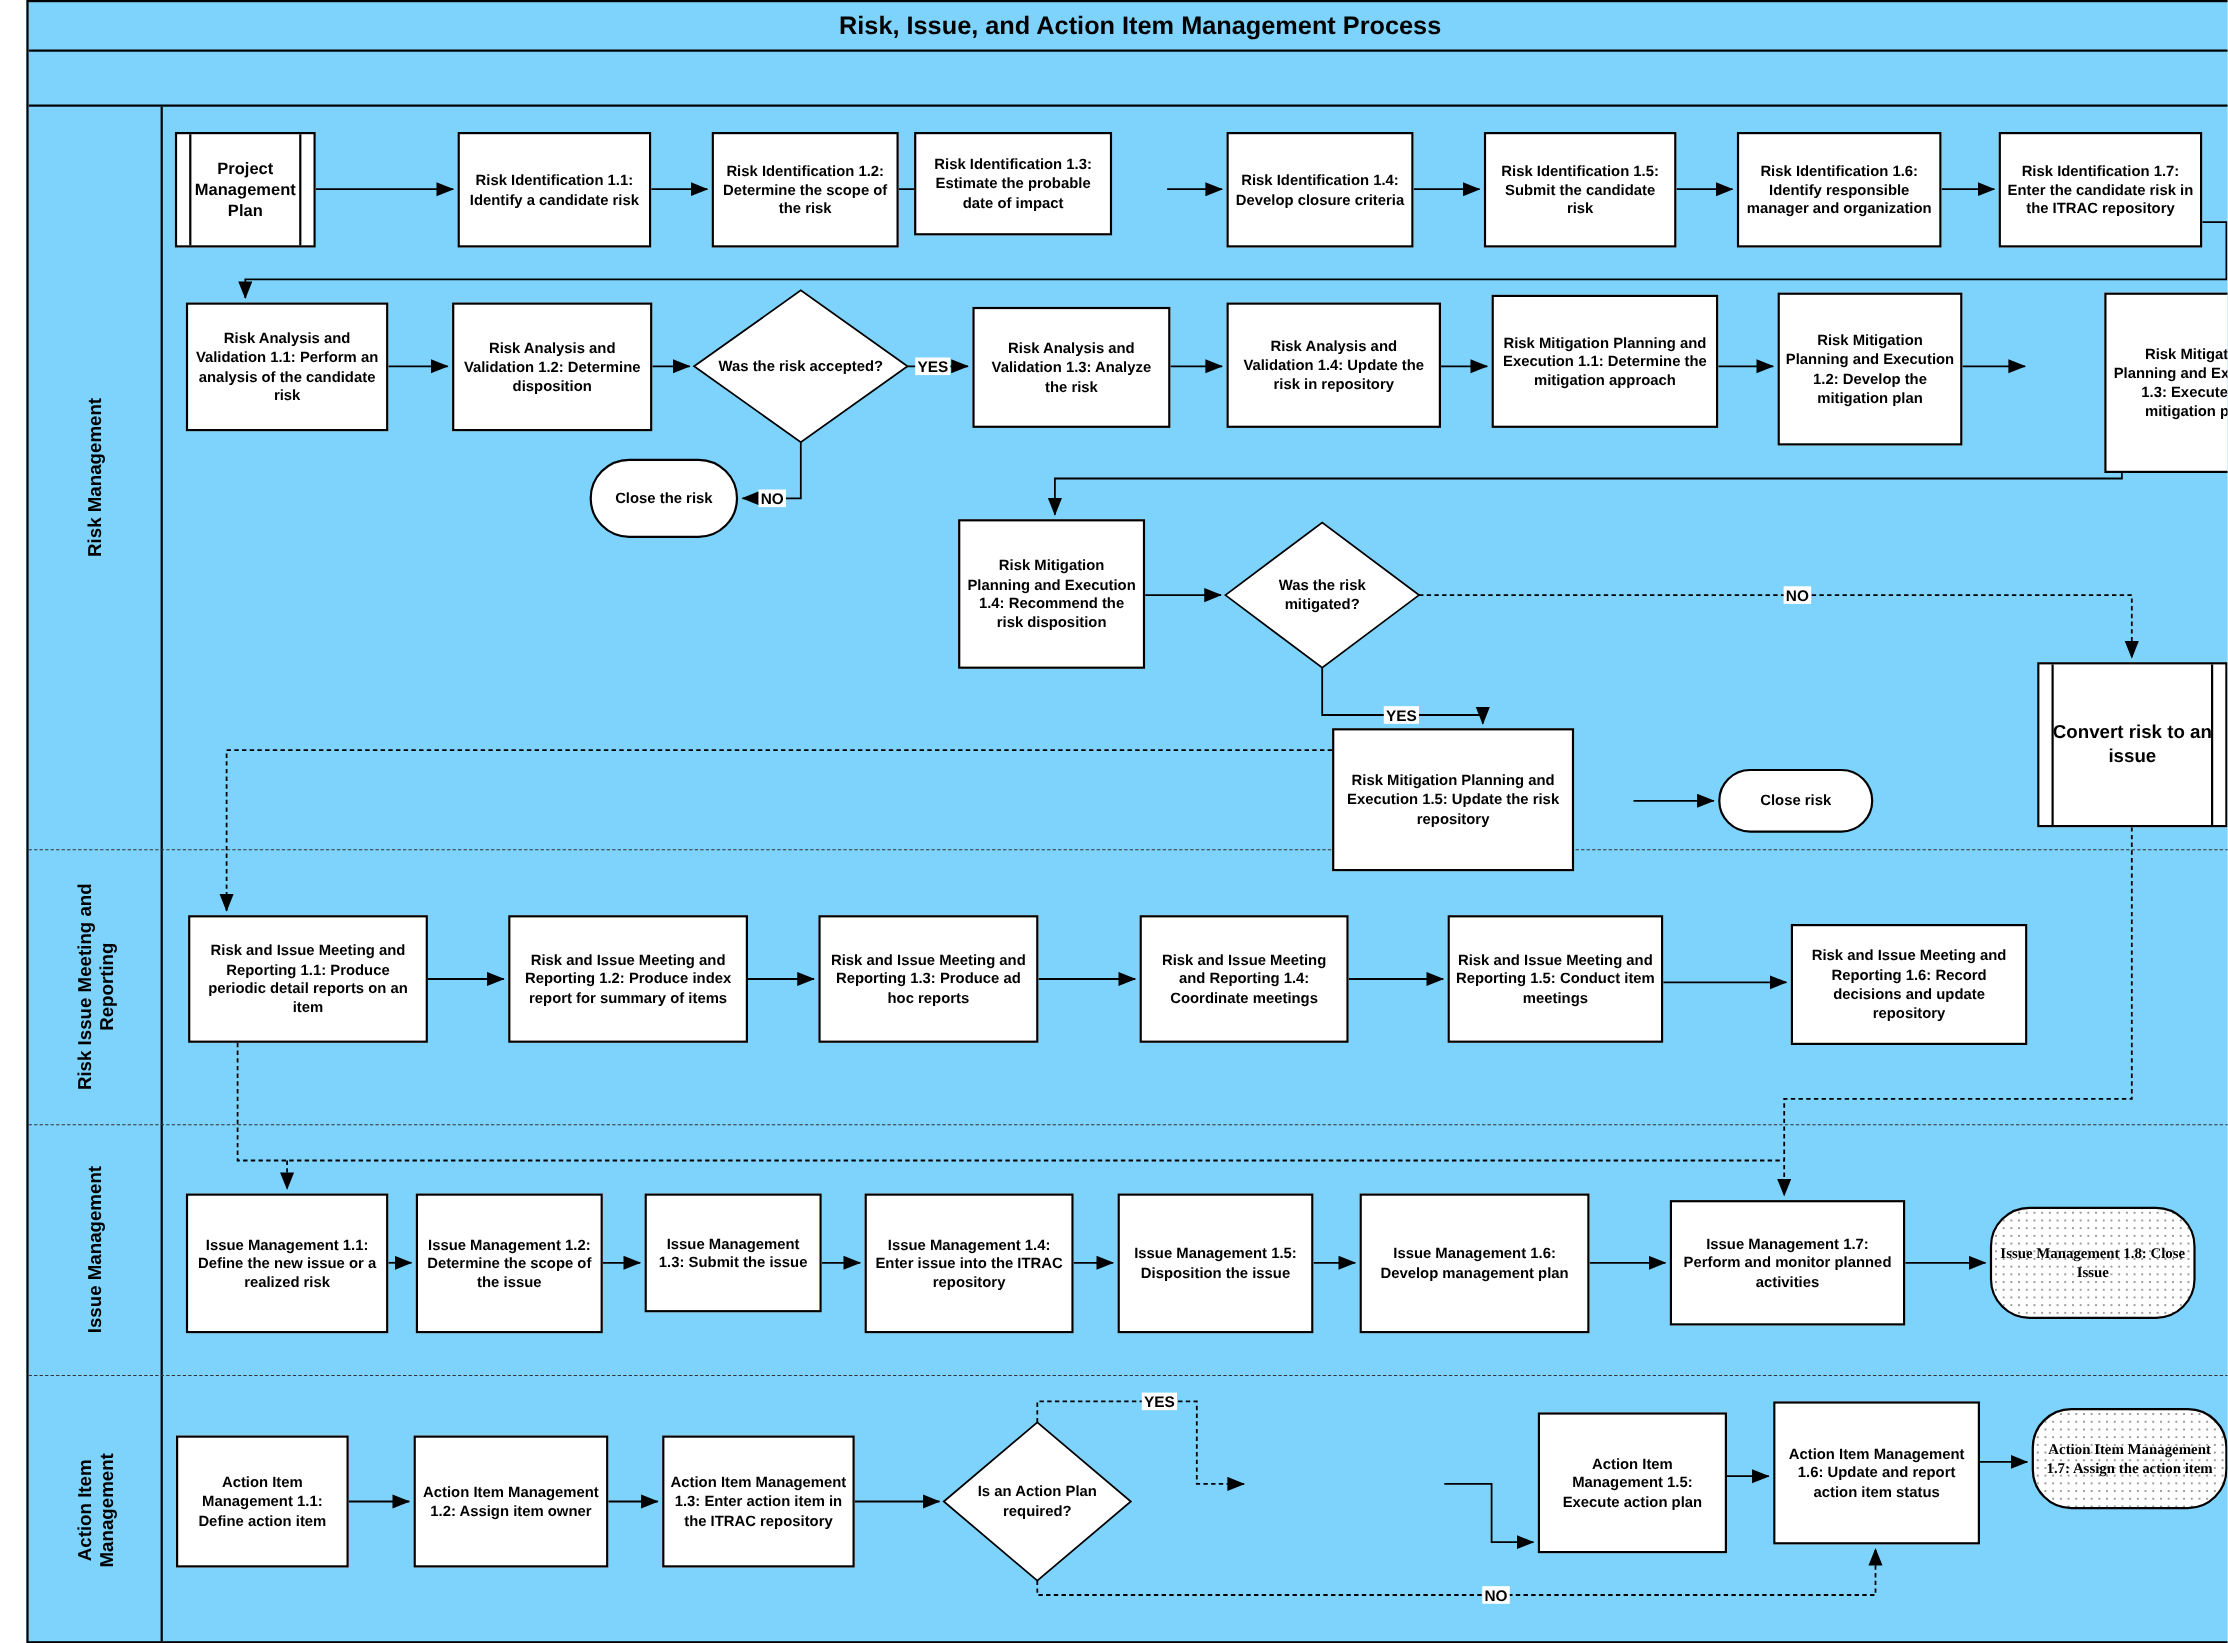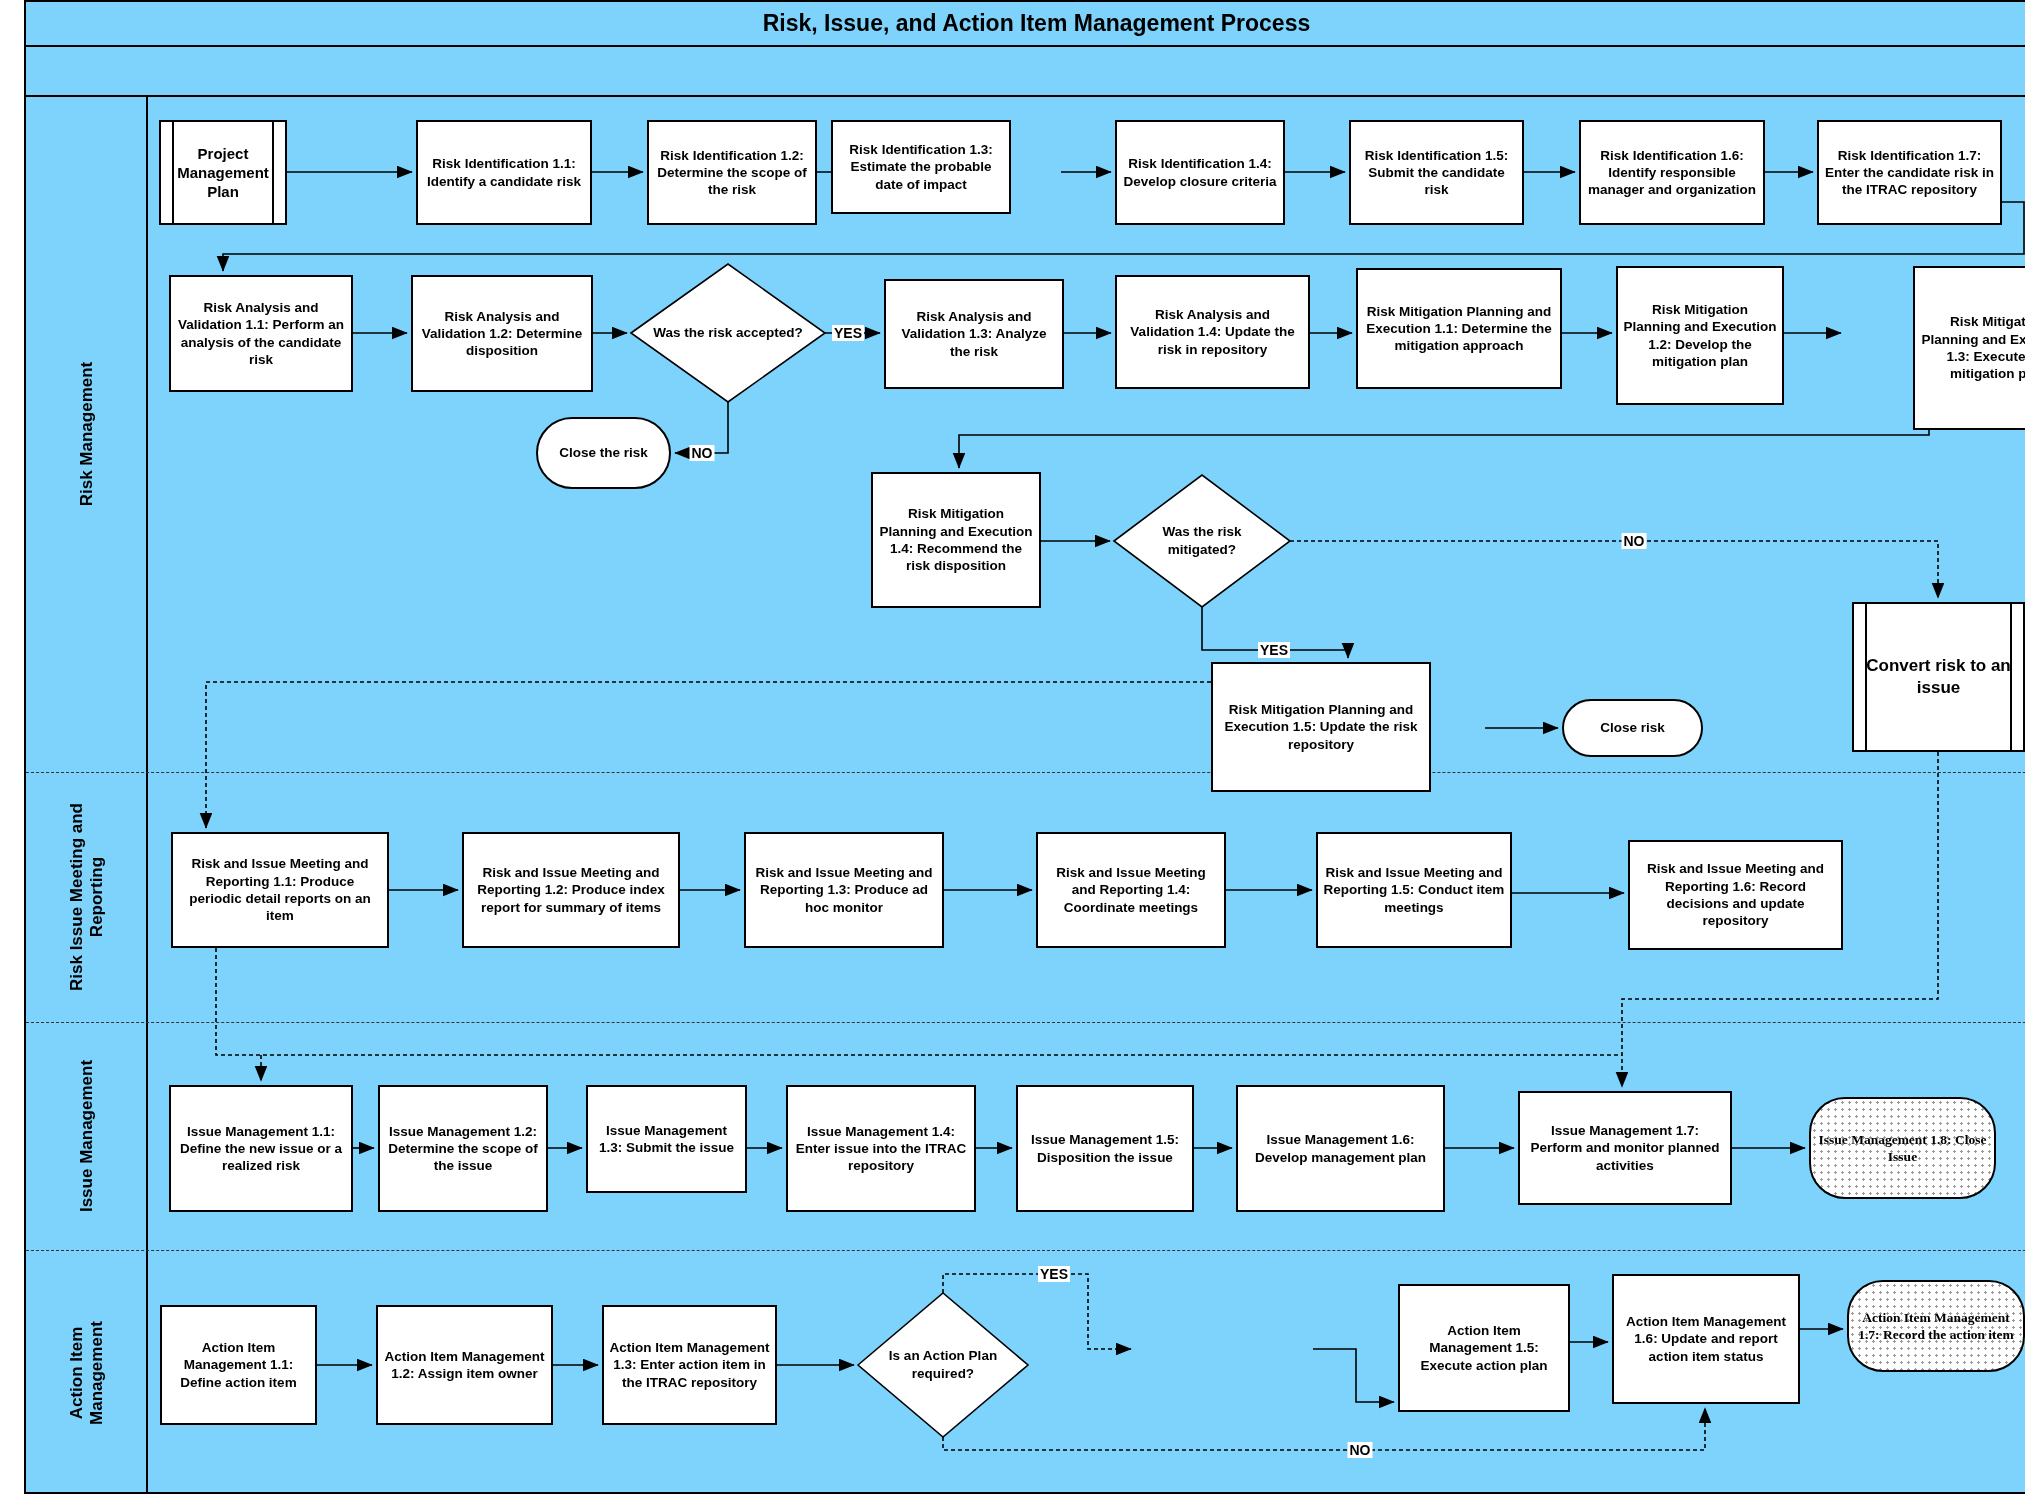--- a/index.html
+++ b/index.html
@@ -180,21 +180,21 @@
       <span>Convert risk to an issue</span>
     </div>
 
   <div class="node" style="left:145px;top:830px;width:218px;height:116px">
       <span>Risk and Issue Meeting and Reporting 1.1: Produce periodic detail reports on an item</span>
     </div>
   <div class="node" style="left:436px;top:830px;width:218px;height:116px">
       <span>Risk and Issue Meeting and Reporting 1.2: Produce index report for summary of items</span>
     </div>
   <div class="node" style="left:718px;top:830px;width:200px;height:116px">
-      <span>Risk and Issue Meeting and Reporting 1.3: Produce ad hoc monitor</span>
+      <span>Risk and Issue Meeting and Reporting 1.3: Produce ad hoc reports</span>
     </div>
   <div class="node" style="left:1010px;top:830px;width:190px;height:116px">
       <span>Risk and Issue Meeting and Reporting 1.4: Coordinate meetings</span>
     </div>
   <div class="node" style="left:1290px;top:830px;width:196px;height:116px">
       <span>Risk and Issue Meeting and Reporting 1.5: Conduct item meetings</span>
     </div>
   <div class="node" style="left:1602px;top:838px;width:215px;height:110px">
       <span>Risk and Issue Meeting and Reporting 1.6: Record decisions and update repository</span>
     </div>
@@ -234,21 +234,21 @@
       <span>Action Item Management 1.3: Enter action item in the ITRAC repository</span>
     </div>
   <div class="dtext" style="left:840px;top:1330px;width:154px;height:66px">Is an Action Plan required?</div>
   <div class="node" style="left:1372px;top:1282px;width:172px;height:128px">
       <span>Action Item Management 1.5: Execute action plan</span>
     </div>
   <div class="node" style="left:1586px;top:1272px;width:188px;height:130px">
       <span>Action Item Management 1.6: Update and report action item status</span>
     </div>
   <div class="node term stip" style="left:1821px;top:1278px;width:178px;height:92px">
-      <span>Action Item Management 1.7: Record the action item</span>
+      <span>Action Item Management 1.7: Assign the action item</span>
     </div>
 
   <div class="elabel" style="left:822px;top:331px">YES</div>
   <div class="elabel" style="left:676px;top:451px">NO</div>
   <div class="elabel" style="left:1248px;top:648px">YES</div>
   <div class="elabel" style="left:1608px;top:539px">NO</div>
   <div class="elabel" style="left:1028px;top:1272px">YES</div>
   <div class="elabel" style="left:1334px;top:1448px">NO</div>
 
 </div>

